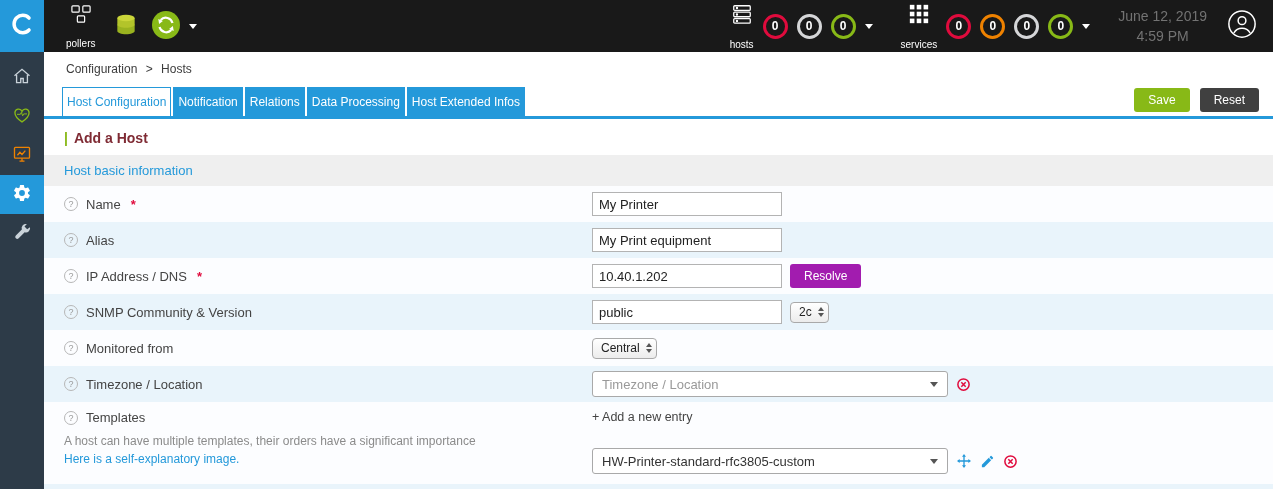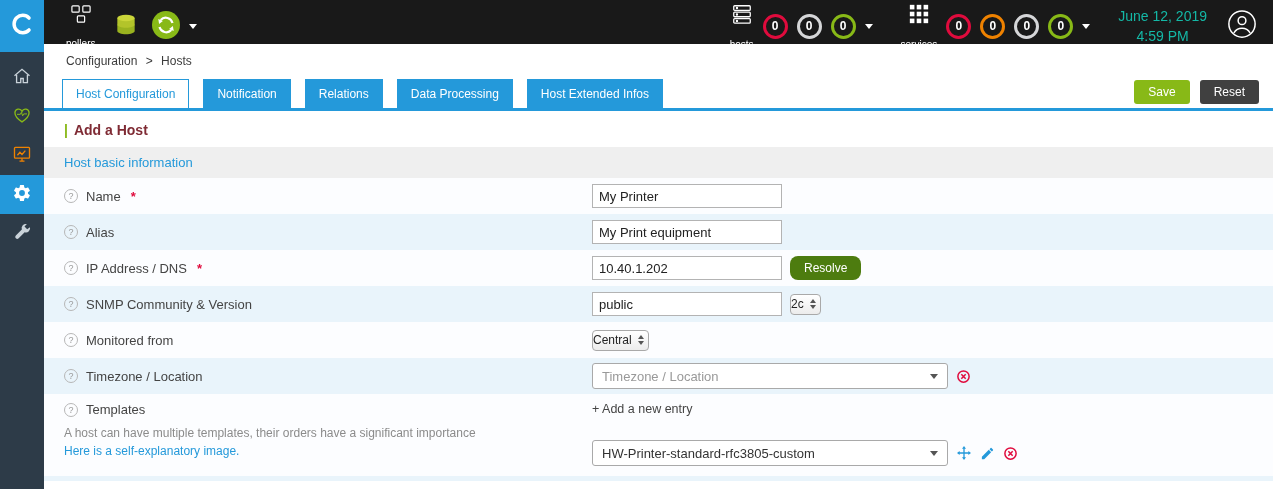--- a/index.html
+++ b/index.html
@@ -18,39 +18,39 @@
           border-top:5px solid #fff; cursor:pointer; }
   .flex1 { flex:1; }
   .cluster { display:flex; align-items:center; gap:9px; margin-right:28px; }
   .badge { width:25px; height:25px; border-radius:50%; border:3px solid #fff;
            background:#191919; color:#fff; font-size:12px; font-weight:bold;
            display:flex; align-items:center; justify-content:center; cursor:pointer; }
   .ring-red   { border-color:#e00b3d; }
   .ring-gray  { border-color:#d5d6d8; }
   .ring-green { border-color:#88b917; }
   .ring-orange{ border-color:#ef8200; }
-  .datetime { color:#14b8a6; font-size:14px; line-height:1.45; text-align:center; margin-right:20px; }
+  .datetime { color:#737373; font-size:14px; line-height:1.45; text-align:center; margin-right:20px; }
   .user-wrap { margin-right:16px; cursor:pointer; display:flex; align-items:center; }
 
   
   .sidebar { position:absolute; top:52px; left:0; width:44px; height:437px;
              background:#2d3b48; display:flex; flex-direction:column; align-items:center; padding-top:6px; }
   .side-item { width:44px; height:39px; display:flex; align-items:center; justify-content:center; cursor:pointer; }
   .side-item.active { background:#2499da; }
 
   
-  .content { position:absolute; top:44px; left:44px; width:1229px; height:437px; background:#fff; overflow:hidden; }
+  .content { position:absolute; top:52px; left:44px; width:1229px; height:437px; background:#fff; overflow:hidden; }
   .breadcrumb { padding:10px 0 6px 22px; font-size:12px; color:#3c3c3c; }
   .breadcrumb .crumb { cursor:pointer; }
   .breadcrumb .sep { margin:0 5px; color:#3c3c3c; }
 
   .tabbar { display:flex; align-items:flex-end; padding:5px 14px 0 18px;
             border-bottom:3px solid #2499da; }
-  .tab { background:#2499da; color:#fff; font-size:12px; padding:7px 13px;
-         margin-right:14px; cursor:pointer; border:1px solid #2499da; border-bottom:none; }
+  .tab { background:#2499da; color:#fff; font-size:12px; padding:7px 4px;
+         margin-right:2px; cursor:pointer; border:1px solid #2499da; border-bottom:none; }
   .tab.active { background:#fff; color:#2499da; }
   .tab-actions { margin-left:auto; display:flex; gap:10px; align-self:center; margin-bottom:4px; }
   .btn { font-size:12px; color:#fff; padding:5px 14px; border-radius:3px; border:none; cursor:pointer; }
   .btn-save { background:#88b917;margin-left:40px; }
   .btn-reset { background:#404040; }
 
   .page-title { padding:11px 8px 9px 20px; font-size:14px; font-weight:bold; color:#7f2b34; }
   .page-title .bar { color:#88b917; margin-right:6px; }
 
   .section-head { background:#efefef; color:#2499da; font-size:13px; padding:8px 20px; }
@@ -63,23 +63,23 @@
   .lab-col { width:528px; flex-shrink:0; }
   .lab-line { display:flex; align-items:center; gap:8px; }
   .val { display:flex; align-items:center; gap:8px; }
   .val-col { display:flex; flex-direction:column; gap:24px; }
   .help { width:14px; height:14px; border-radius:50%; border:1px solid #b7b7b7; color:#9a9a9a;
           font-size:9px; display:flex; align-items:center; justify-content:center; flex-shrink:0; cursor:pointer; }
   .help::before { content:"?"; }
   .req { color:#e00b3d; margin-left:2px; font-weight:bold; }
   .txt { width:190px; height:24px; border:1px solid #b3b3b3; padding:2px 6px; font-size:13px;
          font-family:"Liberation Sans", sans-serif; color:#222; background:#fff; }
-  .btn-resolve { background:#4d7c0f;border-radius:8px; }
-
-  .mini-select { display:inline-flex; align-items:center; gap:6px; height:21px; padding:0 4px 0 0;
+  .btn-resolve { background:#a21caf; }
+
+  .mini-select { display:inline-flex; align-items:center; gap:6px; height:21px; padding:0 4px 0 8px;
                  border:1px solid #a9a9a9; border-radius:4px; font-size:12px; color:#222;
                  background:linear-gradient(#fff,#ececec); cursor:pointer; }
   .ud { display:flex; flex-direction:column; gap:2px; }
   .ud i { display:block; width:0; height:0; border-left:3.5px solid transparent; border-right:3.5px solid transparent; }
   .ud .up { border-bottom:4px solid #555; }
   .ud .dn { border-top:4px solid #555; }
 
   .select2 { width:356px; height:26px; border:1px solid #a9a9a9; border-radius:3px; background:#fff;
              display:flex; align-items:center; justify-content:space-between; padding:0 9px;
              font-size:13px; cursor:pointer; }

